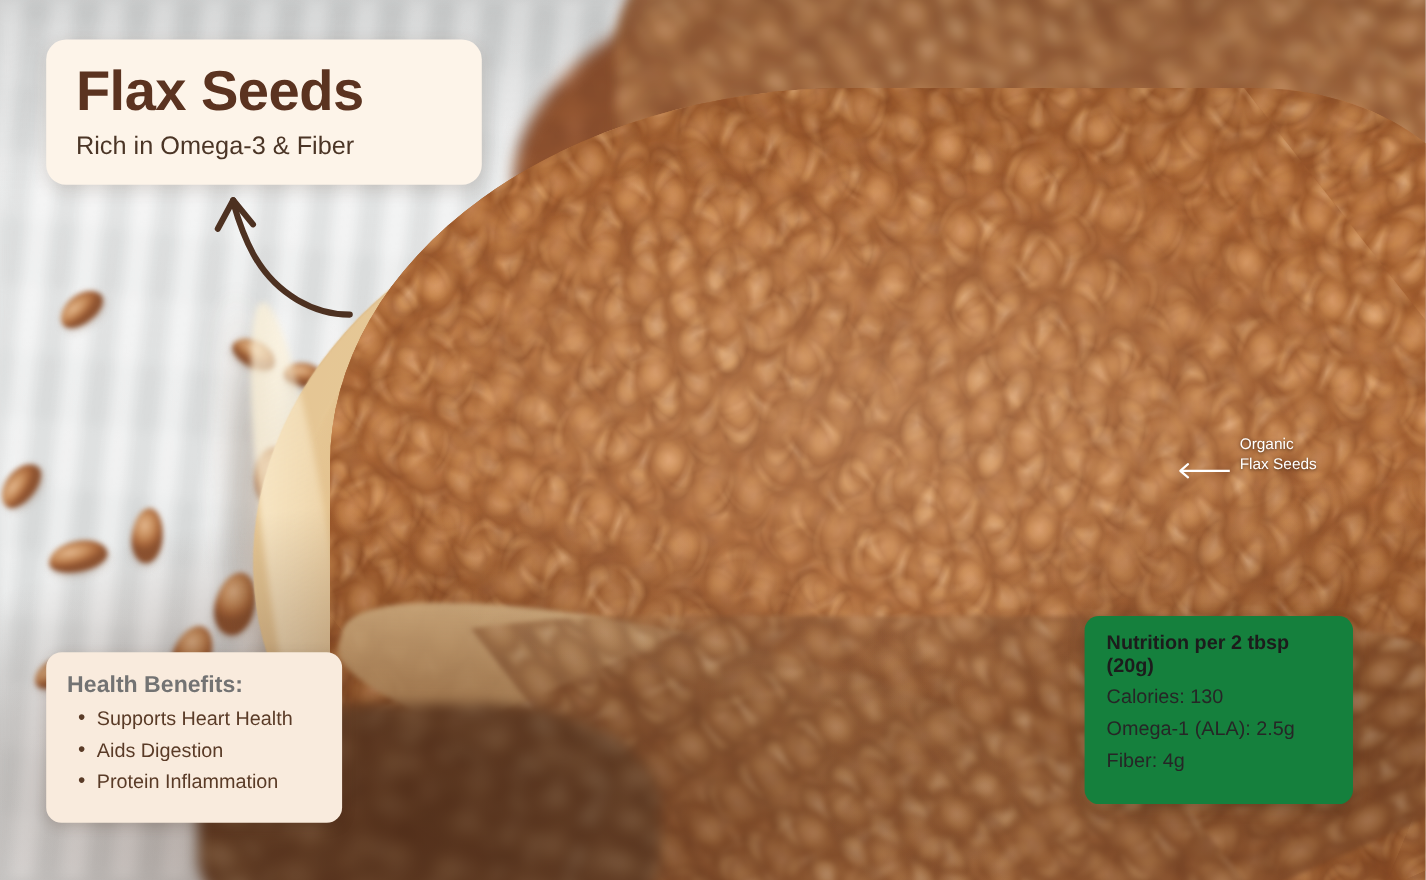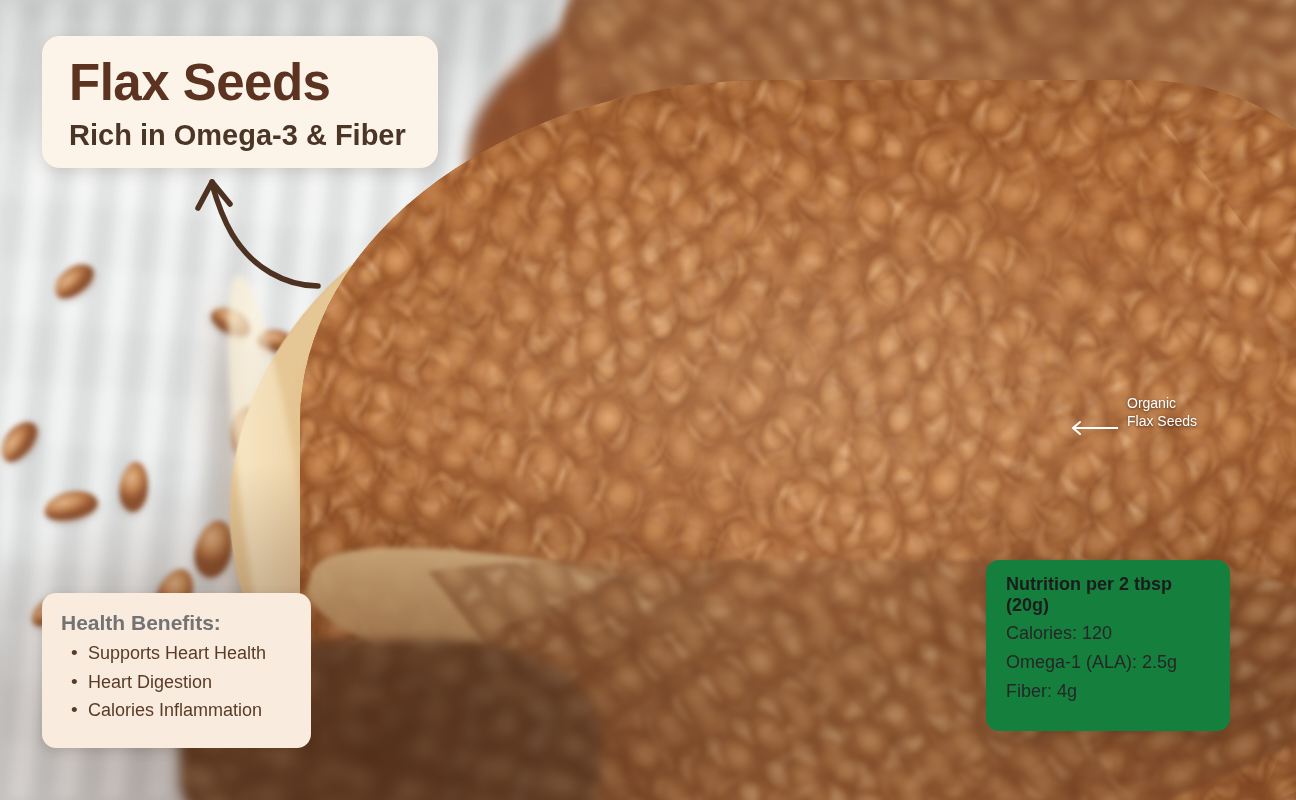--- a/index.html
+++ b/index.html
@@ -190,21 +190,21 @@
     border-radius:18px;
     box-shadow:0 4px 16px rgba(70,45,25,.16);
     padding:20px 26px 0 27px;
   }
   .title-card h1{
     font-size:51px; font-weight:bold; letter-spacing:-.5px;
     color:#5b3320; line-height:1.05;
   }
   .title-card .sub{
     margin-top:9px;
-    font-size:29px; color:#4b3526; font-weight:bold;
+    font-size:23px; color:#4b3526; font-weight:normal;
   }
 
   .benefits-card{
     position:absolute; left:42px; top:593px;
     width:269px; height:155px;
     background:#f9ebdd;
     border-radius:14px;
     box-shadow:0 3px 12px rgba(70,45,25,.18);
     padding:18px 16px 0 19px;
   }
@@ -334,25 +334,25 @@
   </svg>
   <div class="annot">
     <div>Organic</div>
     <div>Flax Seeds</div>
   </div>
 
   <div class="benefits-card">
     <div class="bhead">Health Benefits:</div>
     <ul>
       <li>Supports Heart Health</li>
-      <li>Heart Digestion</li>
-      <li>Calories Inflammation</li>
+      <li>Aids Digestion</li>
+      <li>Protein Inflammation</li>
     </ul>
   </div>
 
   <div class="nutrition-card">
     <div class="nhead">Nutrition per 2 tbsp (20g)</div>
-    <div class="nrow">Calories: 120</div>
+    <div class="nrow">Calories: 130</div>
     <div class="nrow">Omega-1 (ALA): 2.5g</div>
     <div class="nrow">Fiber: 4g</div>
   </div>
 
 </div>
 
 </body></html>

